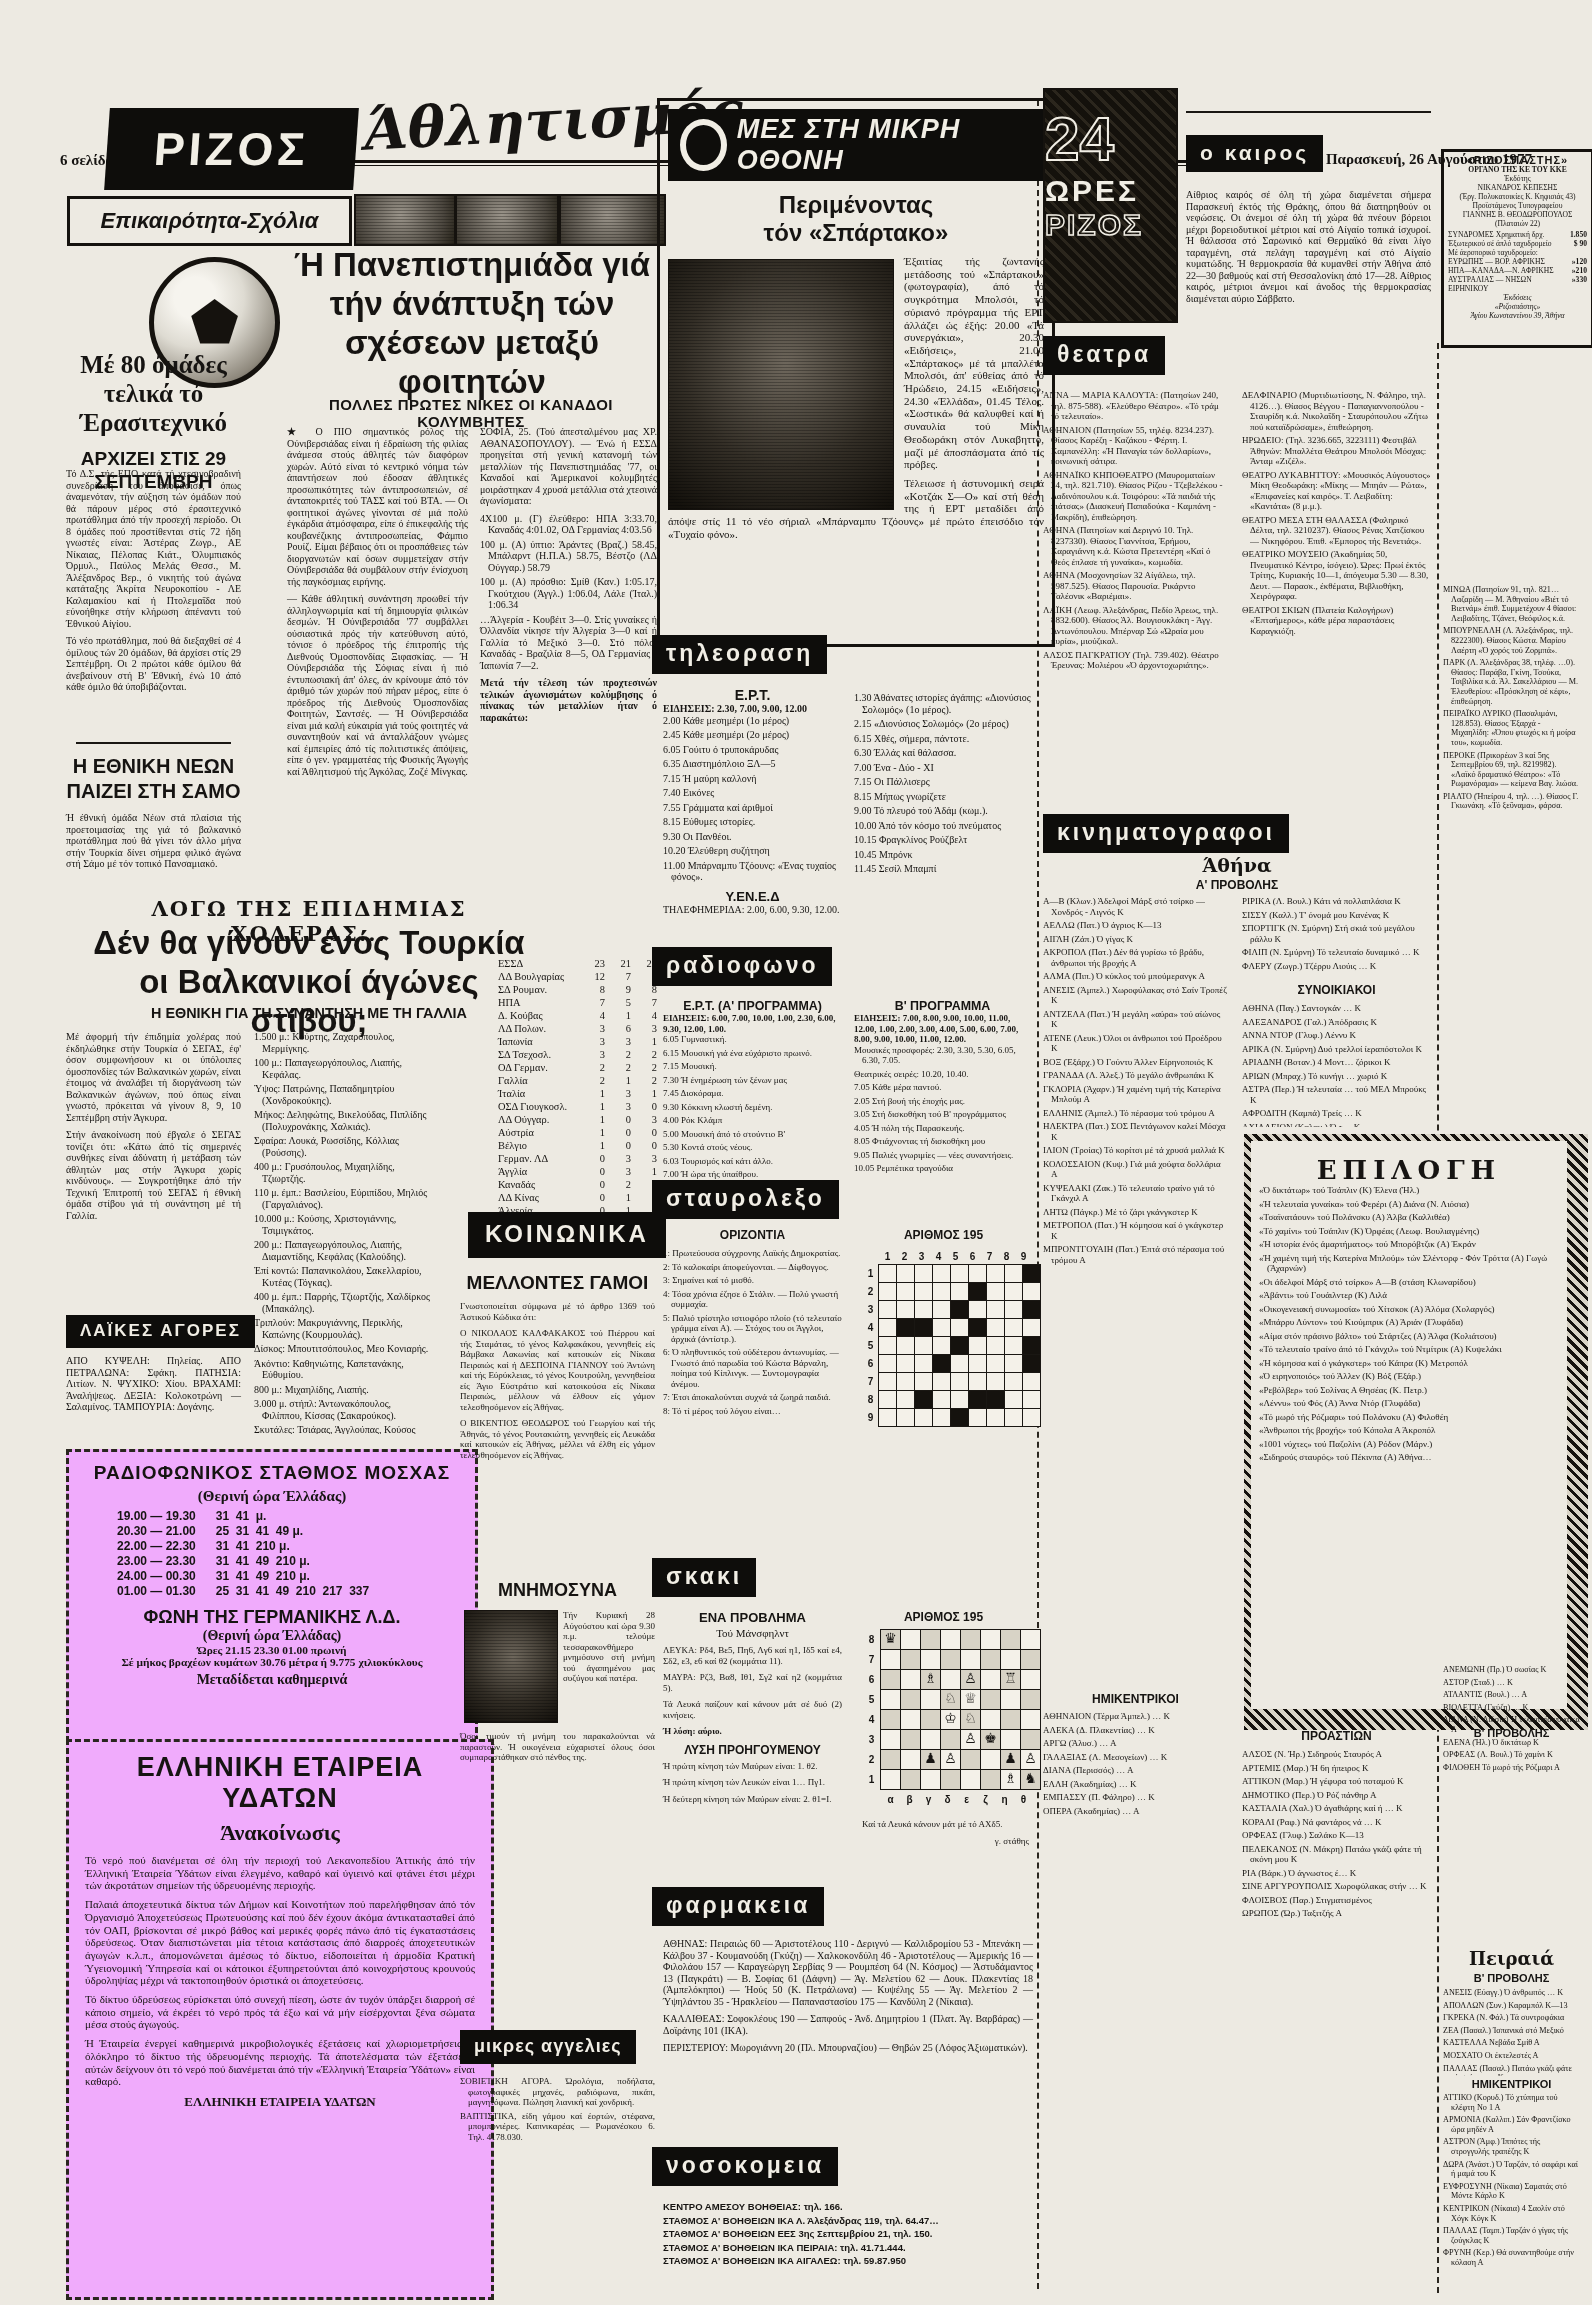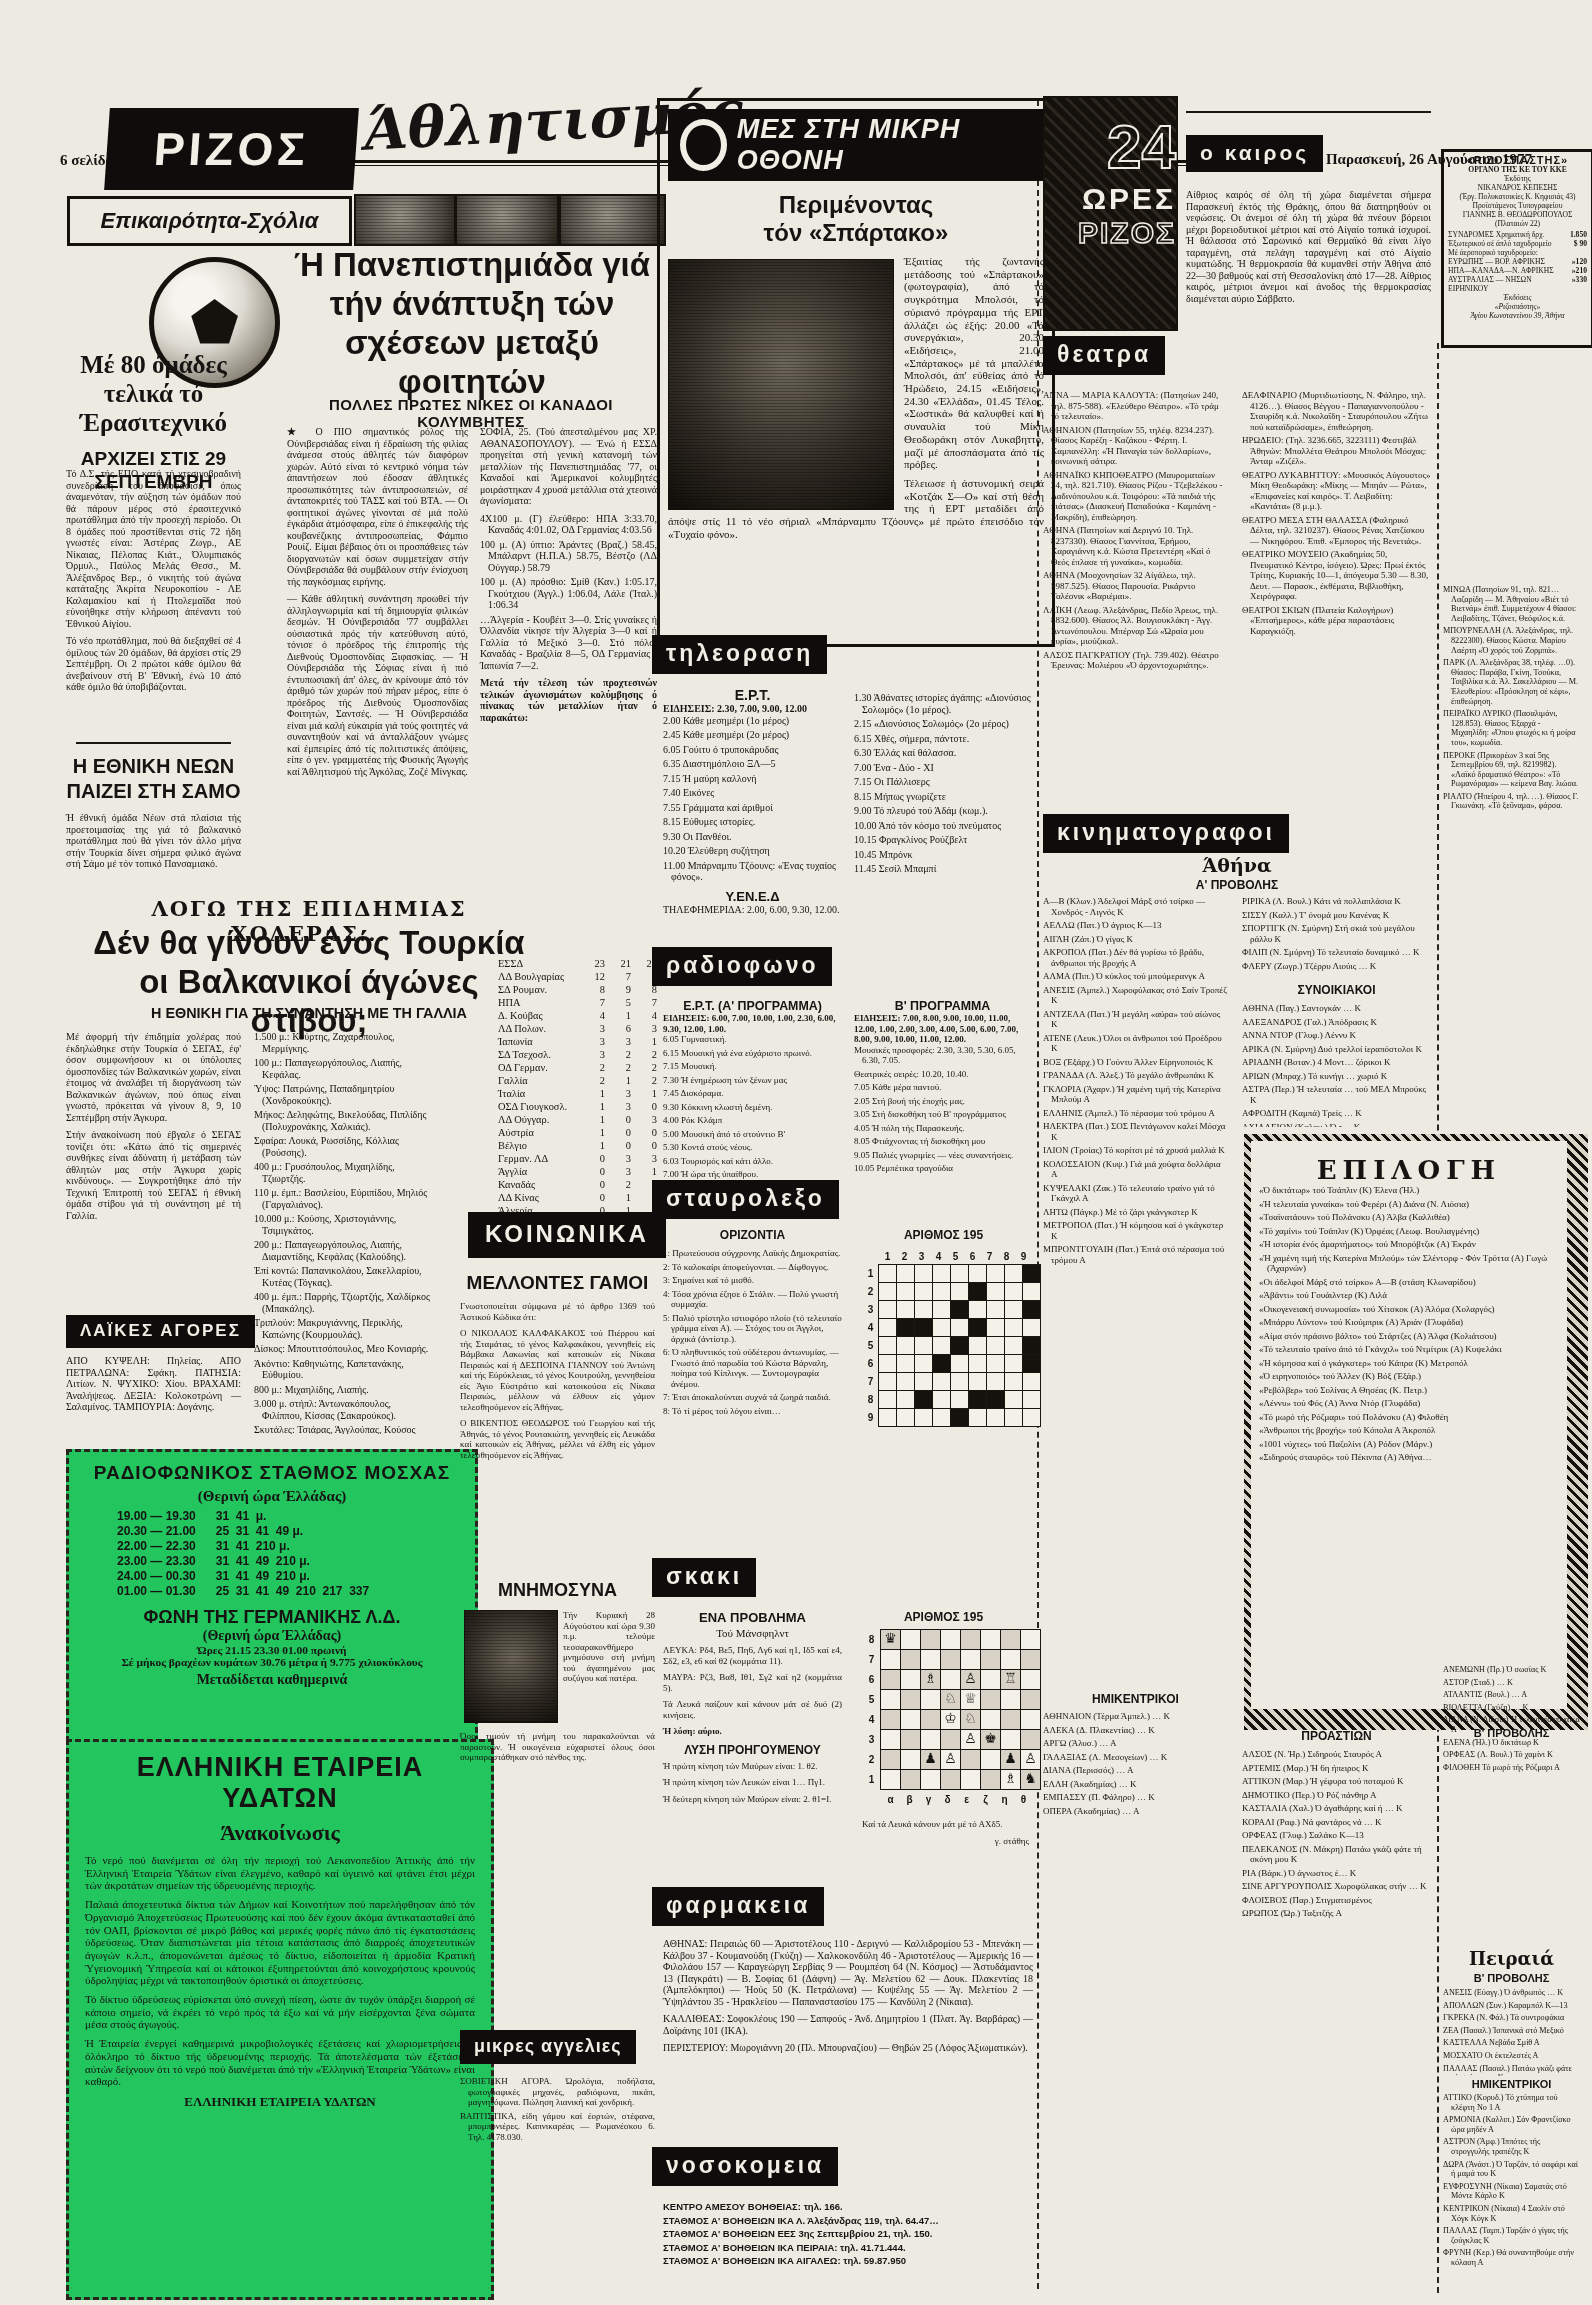--- a/index.html
+++ b/index.html
@@ -14,21 +14,21 @@
        letter-spacing:3px;padding:7px 14px 9px;display:inline-block}
   .t10{font-size:10px;line-height:11.5px}
   .t9{font-size:9px;line-height:10.5px}
   .t8{font-size:8.2px;line-height:9.6px}
   .t11{font-size:11px;line-height:12.7px}
   .li{margin:0 0 2px;text-indent:-8px;padding-left:8px}
   .hang .li{margin-bottom:3px}
   p{margin:0 0 6px}
   .rule{border-top:2px solid #1a1713}
   .vdash{border-left:2px dashed #2a261f}
-  .dashbox{border:3px dashed #2a261f;background:#22c55e}
+  .dashbox{border:3px dashed #2a261f;background:#f0abfc}
   .halftone{background:repeating-linear-gradient(0deg,rgba(20,18,14,.35) 0 1px,rgba(20,18,14,0) 1px 3px),
             radial-gradient(circle at 45% 40%,#9a948a,#4d4840 70%,#262218)}
   .photo-dark{background:repeating-linear-gradient(0deg,rgba(0,0,0,.28) 0 1px,transparent 1px 3px),
               radial-gradient(circle at 52% 42%,#6e675c 0%,#332e26 55%,#14110c 95%)}
   .ball{width:121px;height:121px;border-radius:50%;border:5px solid #15120e;
         background:radial-gradient(circle at 34% 30%,#f6f4ee 0 18%,#dedbd2 42%,#8f897d 76%,#2e2a22);
         display:flex;align-items:center;justify-content:center;font-size:56px;color:#15120e}
   .mrow{display:flex;font-size:10.4px;line-height:13px}
   .mc{flex:1}
   .mn{width:26px;text-align:right}
@@ -736,21 +736,21 @@
 <div class="abs t10" style="left:663px;top:2201px;width:370px">
   <div>
       <p class="li b sans" style="font-size:9.5px">ΚΕΝΤΡΟ ΑΜΕΣΟΥ ΒΟΗΘΕΙΑΣ: τηλ. 166.</p>
       <p class="li b sans" style="font-size:9.5px">ΣΤΑΘΜΟΣ Α' ΒΟΗΘΕΙΩΝ ΙΚΑ Λ. Άλεξάνδρας 119, τηλ. 64.47…</p>
       <p class="li b sans" style="font-size:9.5px">ΣΤΑΘΜΟΣ Α' ΒΟΗΘΕΙΩΝ ΕΕΣ 3ης Σεπτεμβρίου 21, τηλ. 150.</p>
       <p class="li b sans" style="font-size:9.5px">ΣΤΑΘΜΟΣ Α' ΒΟΗΘΕΙΩΝ ΙΚΑ ΠΕΙΡΑΙΑ: τηλ. 41.71.444.</p>
       <p class="li b sans" style="font-size:9.5px">ΣΤΑΘΜΟΣ Α' ΒΟΗΘΕΙΩΝ ΙΚΑ ΑΙΓΑΛΕΩ: τηλ. 59.87.950</p>
     </div>
 </div>
 
-<div class="abs" style="left:1043px;top:96px;width:131px;height:231px;background:repeating-linear-gradient(45deg,#14110c 0 6px,#2b261d 6px 9px);border:2px solid #15120e;color:#f1eee5;text-align:right">
+<div class="abs" style="left:1043px;top:88px;width:131px;height:231px;background:repeating-linear-gradient(45deg,#14110c 0 6px,#2b261d 6px 9px);border:2px solid #15120e;color:#f1eee5;text-align:left">
   <div style="font:800 62px/70px 'Liberation Sans',sans-serif;margin-top:14px;-webkit-text-stroke:2px #f1eee5;color:transparent">24</div>
   <div style="font:800 30px/34px 'Liberation Sans',sans-serif;letter-spacing:3px">ΩΡΕΣ</div>
   <div style="font:800 30px/34px 'Liberation Sans',sans-serif;letter-spacing:2px;-webkit-text-stroke:1.5px #f1eee5;color:transparent">ΡΙΖΟΣ</div>
 </div>
 
 <div class="abs rule" style="left:1186px;top:111px;width:245px"></div>
 <div class="abs" style="left:1186px;top:135px">
   <span class="bar" style="font-size:21px">ο καιρος</span>
 </div>
 <div class="abs t10 j" style="left:1186px;top:189px;width:245px">

